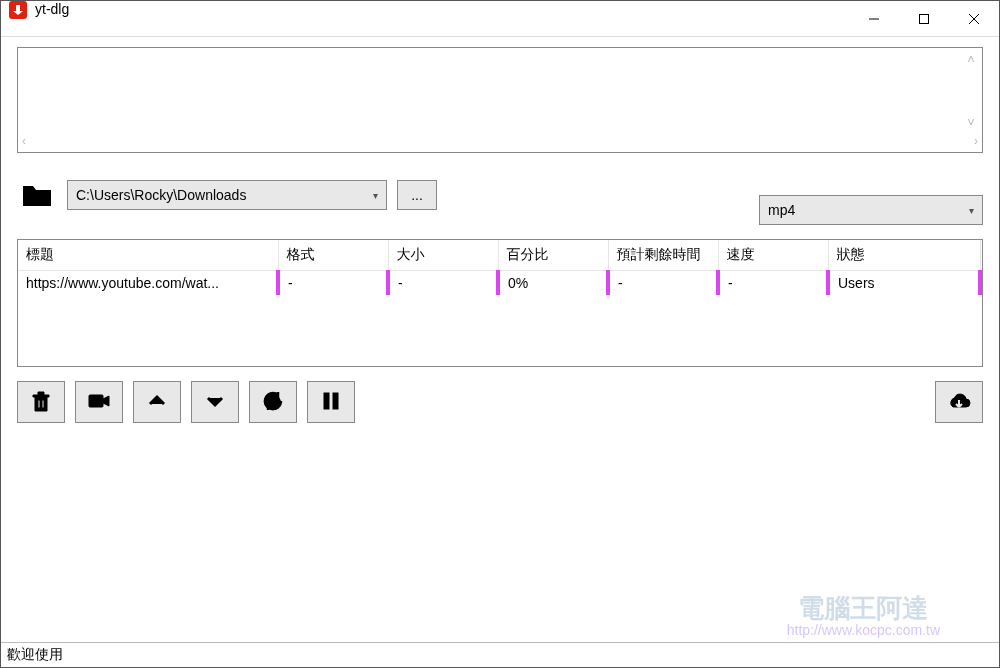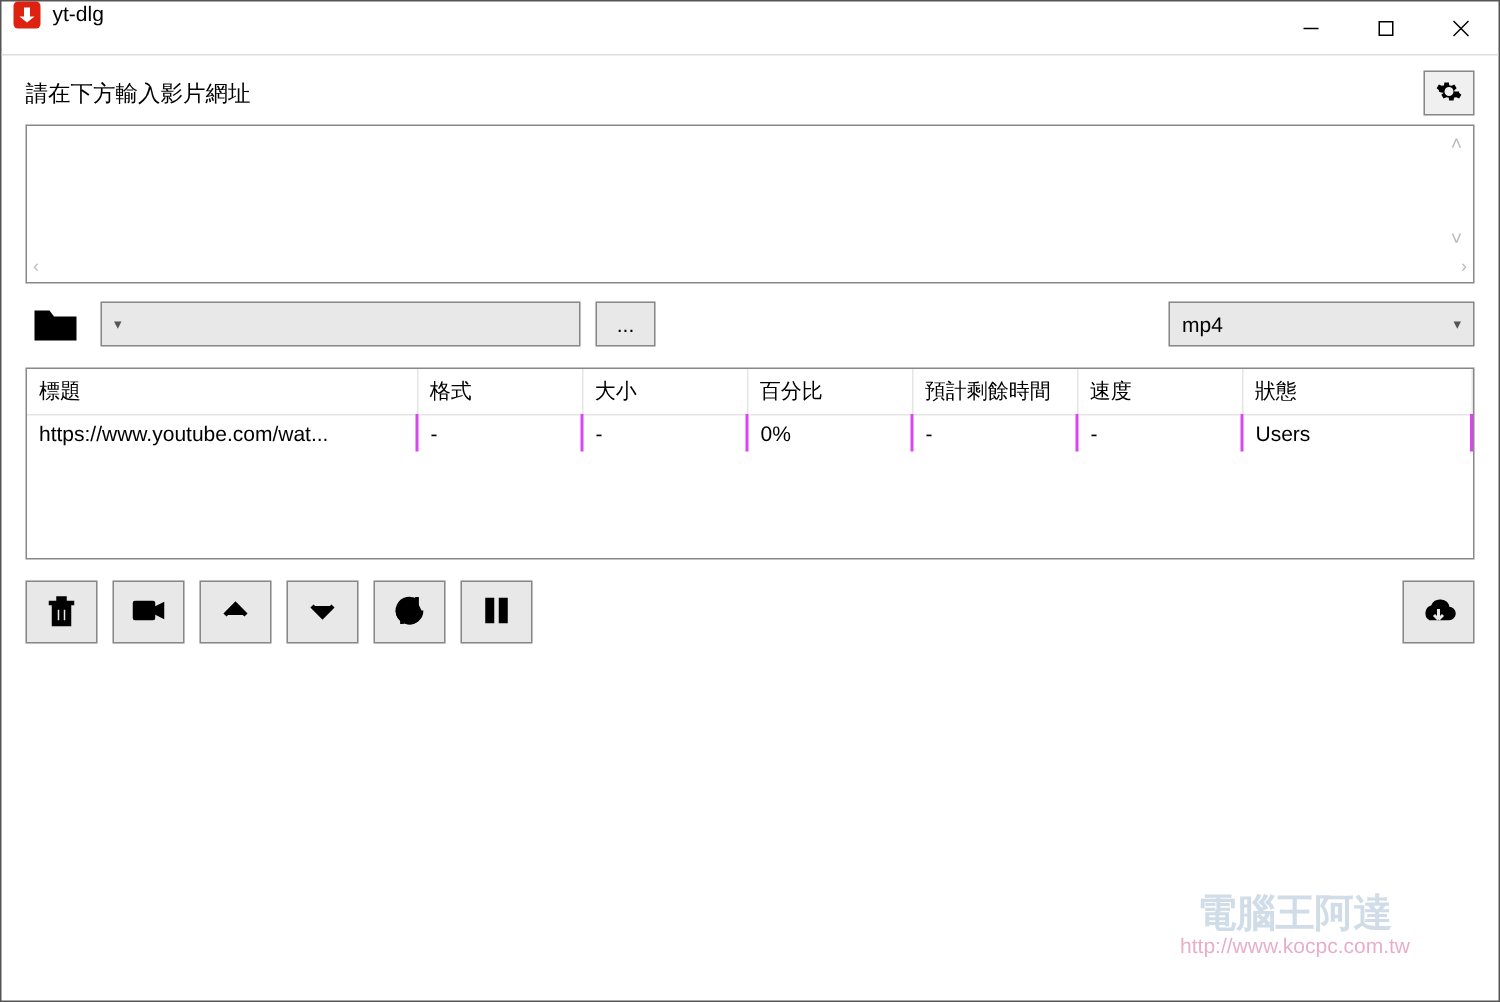--- a/index.html
+++ b/index.html
@@ -127,21 +127,21 @@
 .path-combo { width: 320px; }
 .browse-btn {
   width: 40px; height: 30px;
   border: 1px solid #888;
   background: #e8e8e8;
   display: flex; align-items: center; justify-content: center;
   font-size: 14px;
   cursor: pointer;
 }
 .row-path .gap { flex: 1; }
-.format-combo { width: 204px; }
+.format-combo { width: 224px; margin-top: 30px; }
 .add-btn {
   width: 100px; height: 30px;
   border: 1px solid #0a5fd4;
   background: #e2efff;
   outline: 1px dotted #333;
   outline-offset: -4px;
   display: flex; align-items: center; justify-content: center;
   font-size: 14px;
   cursor: pointer;
 }
@@ -159,21 +159,21 @@
 thead th {
   text-align: left;
   font-weight: normal;
   padding: 6px 8px;
   border-right: 1px solid #e5e5e5;
   border-bottom: 1px solid #e5e5e5;
   background: #fff;
 }
 tbody td {
   padding: 4px 8px;
-  border-right: 2px solid #d946ef;
+  border-right: 4px solid #d946ef;
   white-space: nowrap;
   overflow: hidden;
   text-overflow: ellipsis;
 }
 col.c-title { width: 260px; }
 col.c-ext { width: 110px; }
 col.c-size { width: 110px; }
 col.c-pct { width: 110px; }
 col.c-eta { width: 110px; }
 col.c-speed { width: 110px; }
@@ -208,21 +208,21 @@
   opacity: 0.35;
   font-size: 26px;
   font-weight: bold;
   color: #7aa0bf;
   pointer-events: none;
   text-align: center;
   line-height: 1.1;
 }
 .watermark .wurl {
   font-size: 14px;
-  color: #be185d;
+  color: #8b5cf6;
   font-weight: normal;
 }
 </style>
 </head>
 <body>
 
 <div class="window">
 
   <div class="titlebar">
     <div class="titlebar-icon">
@@ -247,31 +247,20 @@
         <svg viewBox="0 0 12 12">
             <line x1="1" y1="1" x2="11" y2="11"></line>
             <line x1="11" y1="1" x2="1" y2="11"></line>
           </svg>
       </div>
     </div>
   </div>
 
   <div class="content">
 
-    <div class="row-instruction">
-      <div class="label">請在下方輸入影片網址</div>
-      <div class="spacer"></div>
-      <div class="gear-btn">
-        <span>
-          <svg viewBox="0 0 24 24">
-              <path fill="#000" d="M12 8a4 4 0 1 0 0 8 4 4 0 0 0 0-8zm9 4a7 7 0 0 1-.1 1.2l2.1 1.6-2 3.4-2.5-1a7 7 0 0 1-2 .1l-.4 2.7h-4l-.4-2.7a7 7 0 0 1-2-.1l-2.5 1-2-3.4 2.1-1.6A7 7 0 0 1 3 12a7 7 0 0 1 .1-1.2L1 9.2l2-3.4 2.5 1a7 7 0 0 1 2-.1L7.9 4h4l.4 2.7a7 7 0 0 1 2 .1l2.5-1 2 3.4-2.1 1.6c.1.4.1.8.1 1.2z"></path>
-            </svg>
-        </span>
-      </div>
-    </div>
 
     <div class="url-box-wrap">
       <div class="url-main-row">
         <textarea class="url-textarea" placeholder="" style=""></textarea>
         <div class="url-vert">
           <span class="sa">˄</span>
           <div style="flex:1"></div>
           <span class="sa">˅</span>
         </div>
       </div>
@@ -282,20 +271,21 @@
       </div>
     </div>
 
     <div class="row-path">
       <div class="folder-icon">
         <svg viewBox="0 0 32 26">
             <path d="M2 4h10l3 4h15v16H2z"></path>
           </svg>
       </div>
       <div class="combo path-combo">
+        <span class="cv">C:\Users\Rocky\Downloads</span>
         <span class="cd">▾</span>
       </div>
       <div class="browse-btn">...</div>
       <div class="gap"></div>
       <div class="combo format-combo">
         <span class="cv">mp4</span>
         <span class="cd">▾</span>
       </div>
     </div>
 
@@ -392,19 +382,20 @@
           <svg viewBox="0 0 24 24">
               <path d="M19 18a4 4 0 0 0 0-8 6 6 0 0 0-11.5-1A5 5 0 0 0 6 18z"></path>
               <path d="M12 11v7m0 0l-3-3m3 3l3-3" stroke="#e8e8e8" stroke-width="2" fill="none"></path>
             </svg>
         </span>
       </div>
     </div>
 
   </div>
 
+  <div class="statusbar">歡迎使用</div>
 
 </div>
 
 <div class="watermark">
   <div>電腦王阿達</div>
   <div class="wurl">http://www.kocpc.com.tw</div>
 </div>
 
 </body></html>

